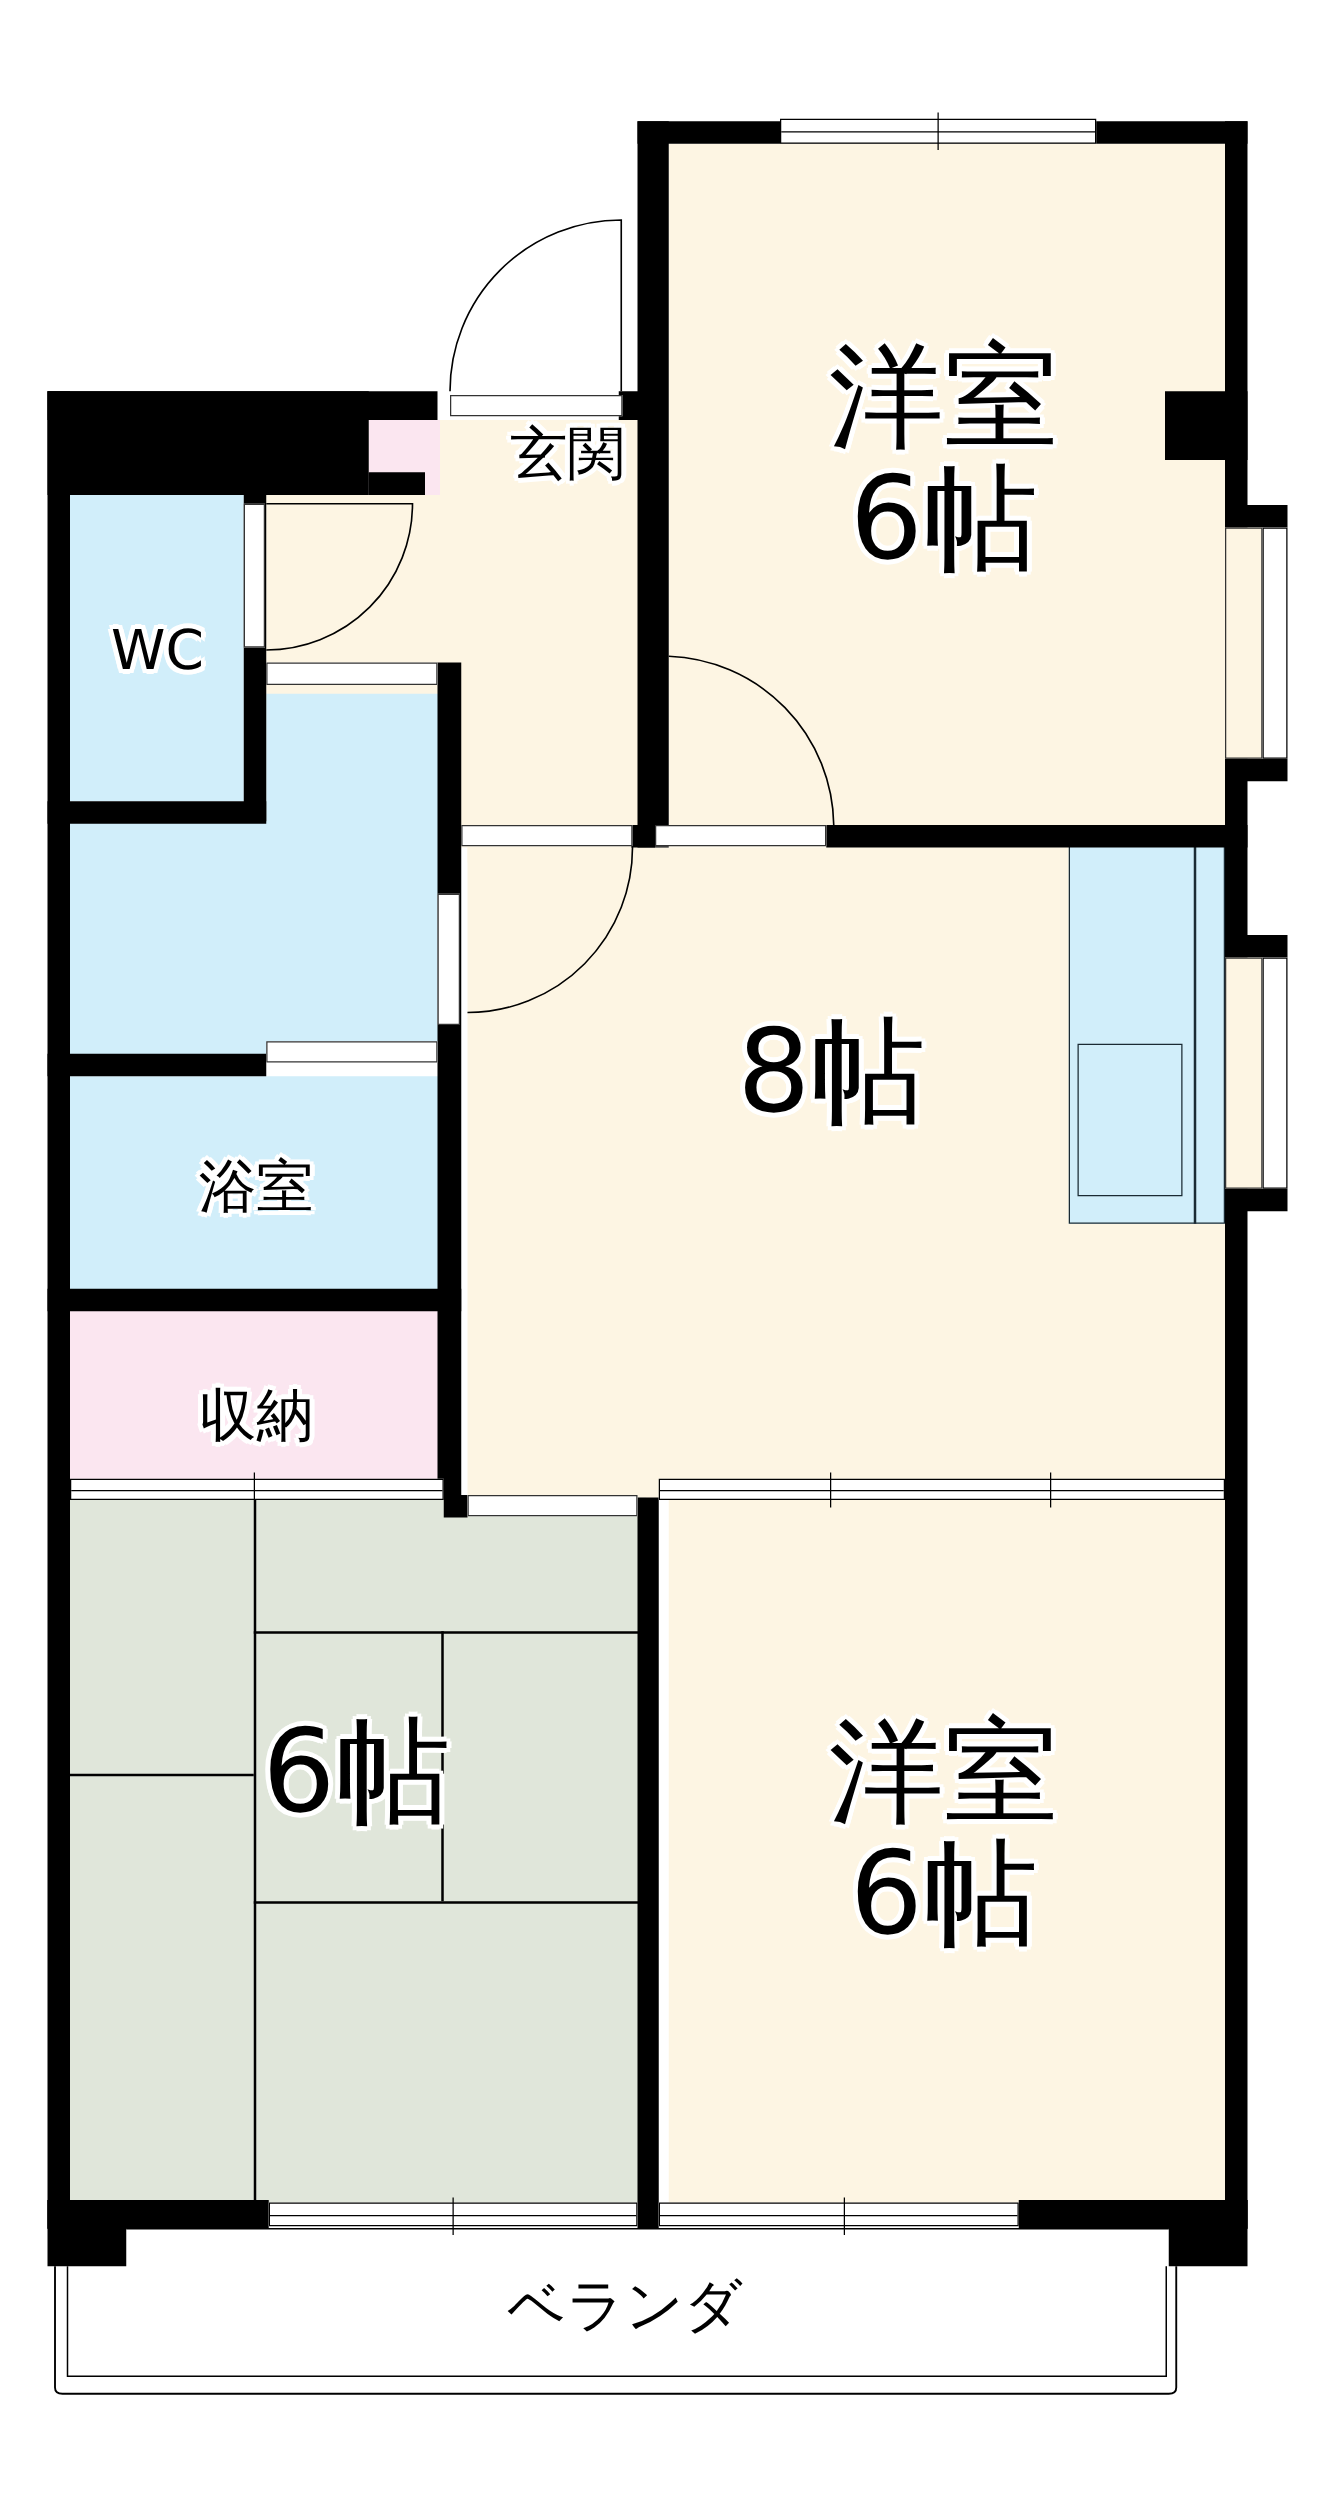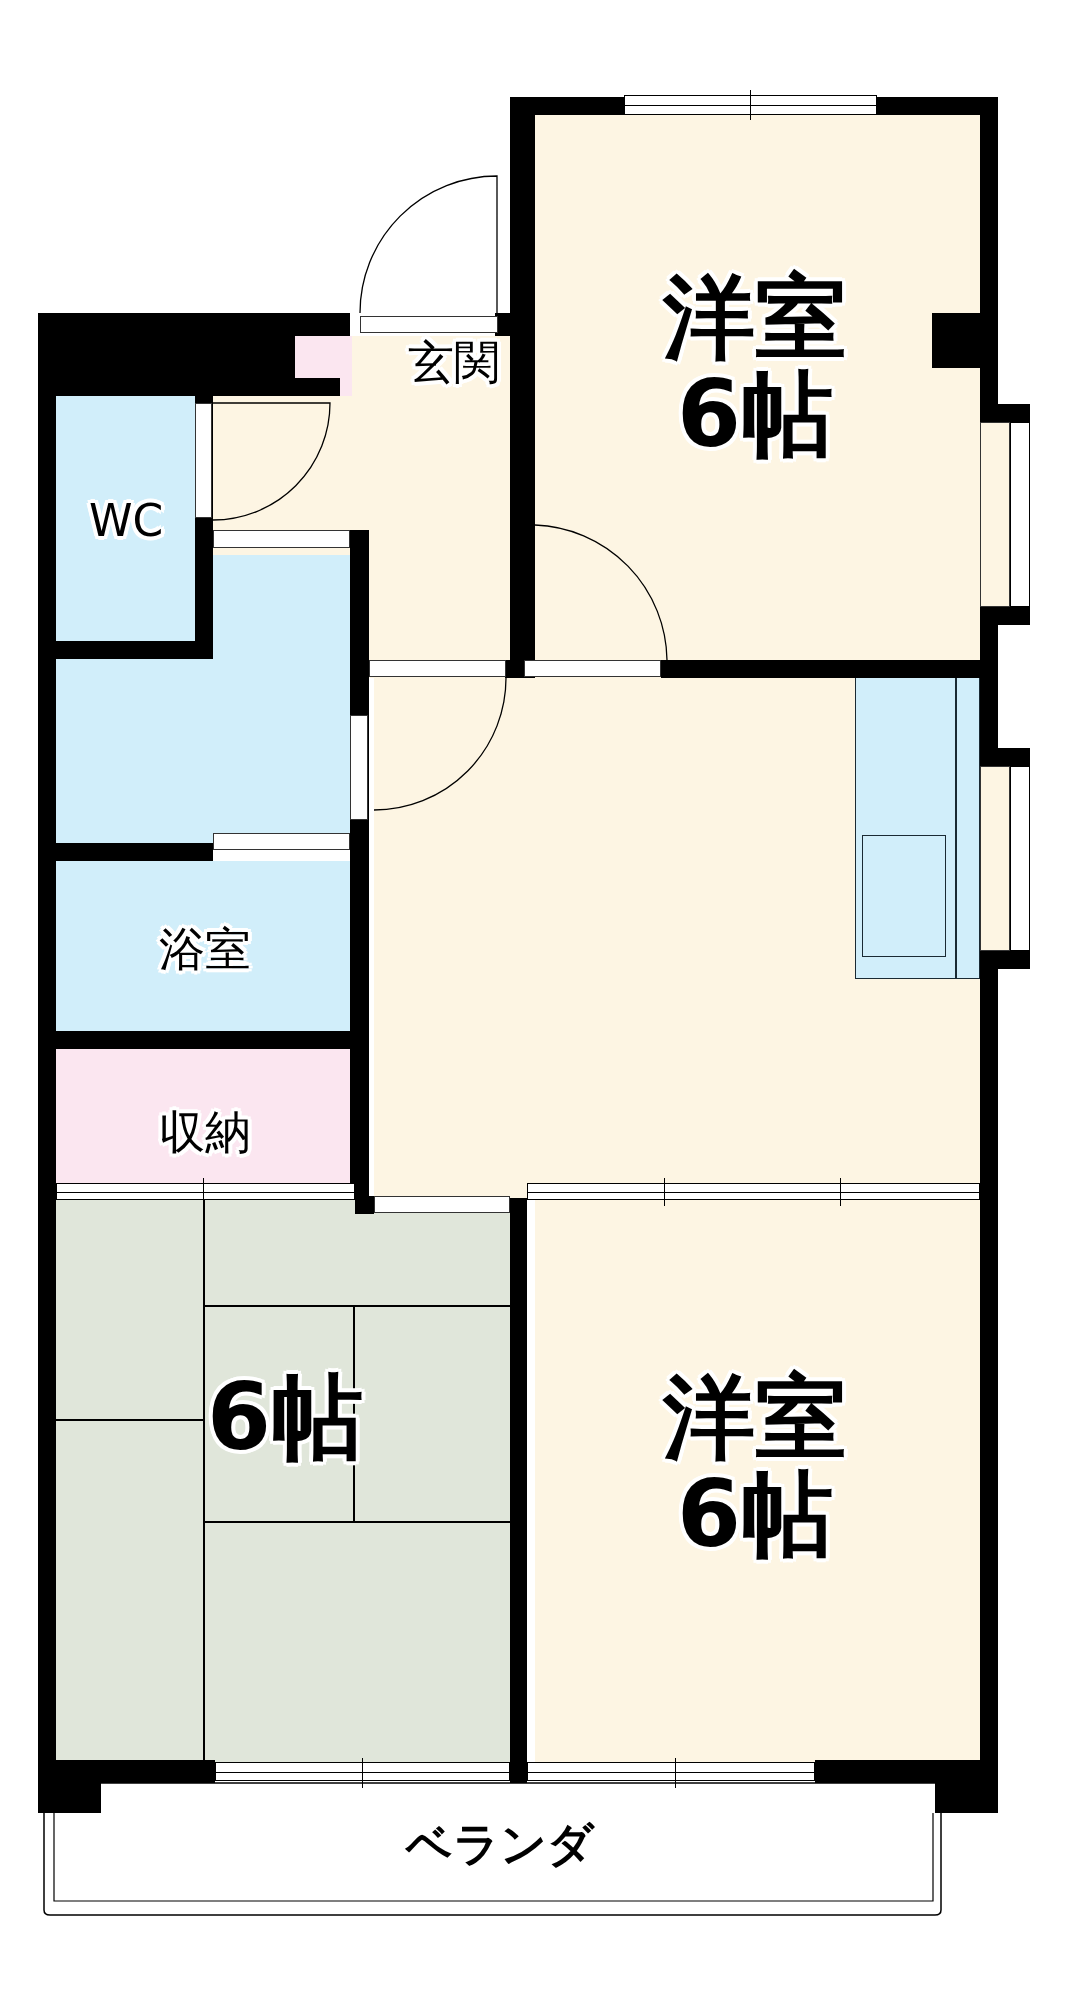--- a/index.html
+++ b/index.html
@@ -17,21 +17,21 @@
   .mull-v { position: absolute; width: 0; border-left: 1.5px solid #000; }
   .door-gap { background: #fff; border: 1.5px solid #333; }
   .label {
     position: absolute; color: #000; text-align: center; font-weight: 400;
     text-shadow:
       -3px -3px 0 #fff, 3px -3px 0 #fff, -3px 3px 0 #fff, 3px 3px 0 #fff,
       0 -4px 0 #fff, 0 4px 0 #fff, -4px 0 0 #fff, 4px 0 0 #fff;
     line-height: 1.05; white-space: nowrap;
     font-family: "DejaVu Sans", "Liberation Sans", sans-serif;
   }
-  .label.big { font-size: 92px; font-weight: 700; }
+  .label.big { font-size: 92px; font-weight: 400; }
   .label.small { font-size: 46px; }
   .tatami-line { position: absolute; background: #000; }
   svg.overlay { position: absolute; left: 0; top: 0; }
 </style>
 </head>
 <body>
 
 <div id="plan">
 
   <div class="abs floor-cream" style="left:535px; top:115px; width:445px; height:563px;"></div>
@@ -157,34 +157,35 @@
     <path d="M 54 1813 L 54 1901 L 933 1901 L 933 1813" fill="none" stroke="#000" stroke-width="1.2"></path>
     <line x1="101" y1="1783" x2="935" y2="1783" stroke="#000" stroke-width="1.3"></line>
   </svg>
 
   <div class="label big" style="left:635px; top:270px; width:240px;">
     <div>洋室</div>
     <div>6帖</div>
   </div>
 
   <div class="label big" style="left:540px; top:810px; width:250px;">
+    <div>8帖</div>
   </div>
 
   <div class="label big" style="left:635px; top:1370px; width:240px;">
     <div>洋室</div>
     <div>6帖</div>
   </div>
 
   <div class="label big" style="left:165px; top:1370px; width:240px;">
     <div>6帖</div>
   </div>
 
   <div class="label small" style="left:370px; top:338px; width:130px;text-align:right;">玄関</div>
 
   <div class="label small" style="left:66px; top:498px; width:120px; font-size:44px;">WC</div>
 
 
   <div class="label small" style="left:120px; top:925px; width:170px;">浴室</div>
 
   <div class="label small" style="left:120px; top:1108px; width:170px;">収納</div>
 
-  <div class="label small" style="left:380px; top:1820px; width:240px;font-weight:bold;">ベランダ</div>
+  <div class="label small" style="left:380px; top:1820px; width:240px;">ベランダ</div>
 </div>
 
 </body></html>

